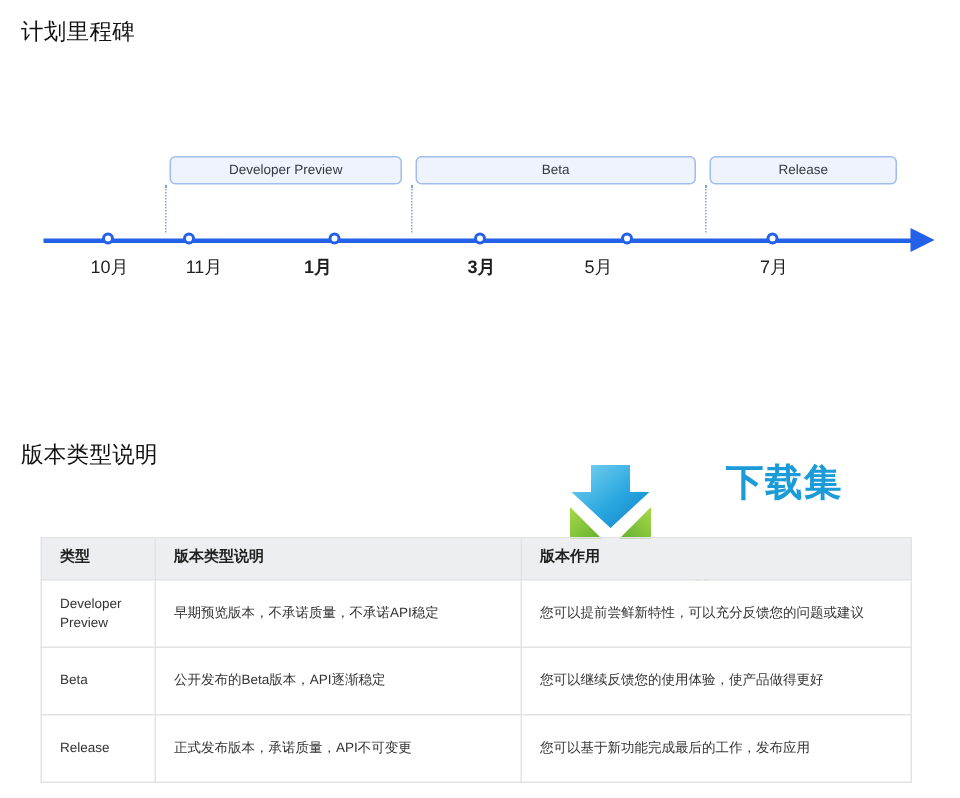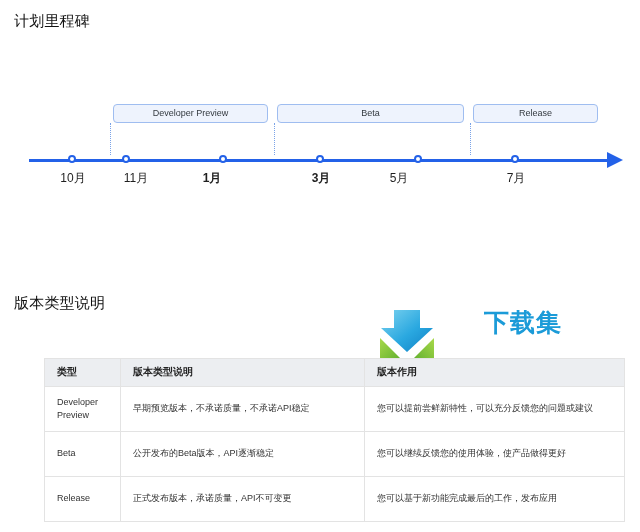--- a/index.html
+++ b/index.html
@@ -132,21 +132,21 @@
     color: #7ac143;
     letter-spacing: 0px;
     line-height: 24px;
     white-space: nowrap;
     margin-top: 48px;
   }
 
   
   #types-table {
     position: absolute;
-    left: 44px;
+    left: 27px;
     top: 358px;
     width: 580px;
     border-collapse: collapse;
     table-layout: fixed;
     font-size: 9px;
   }
   #types-table th,
   #types-table td {
     border: 1px solid #e3e3e3;
     padding: 0 12px;

